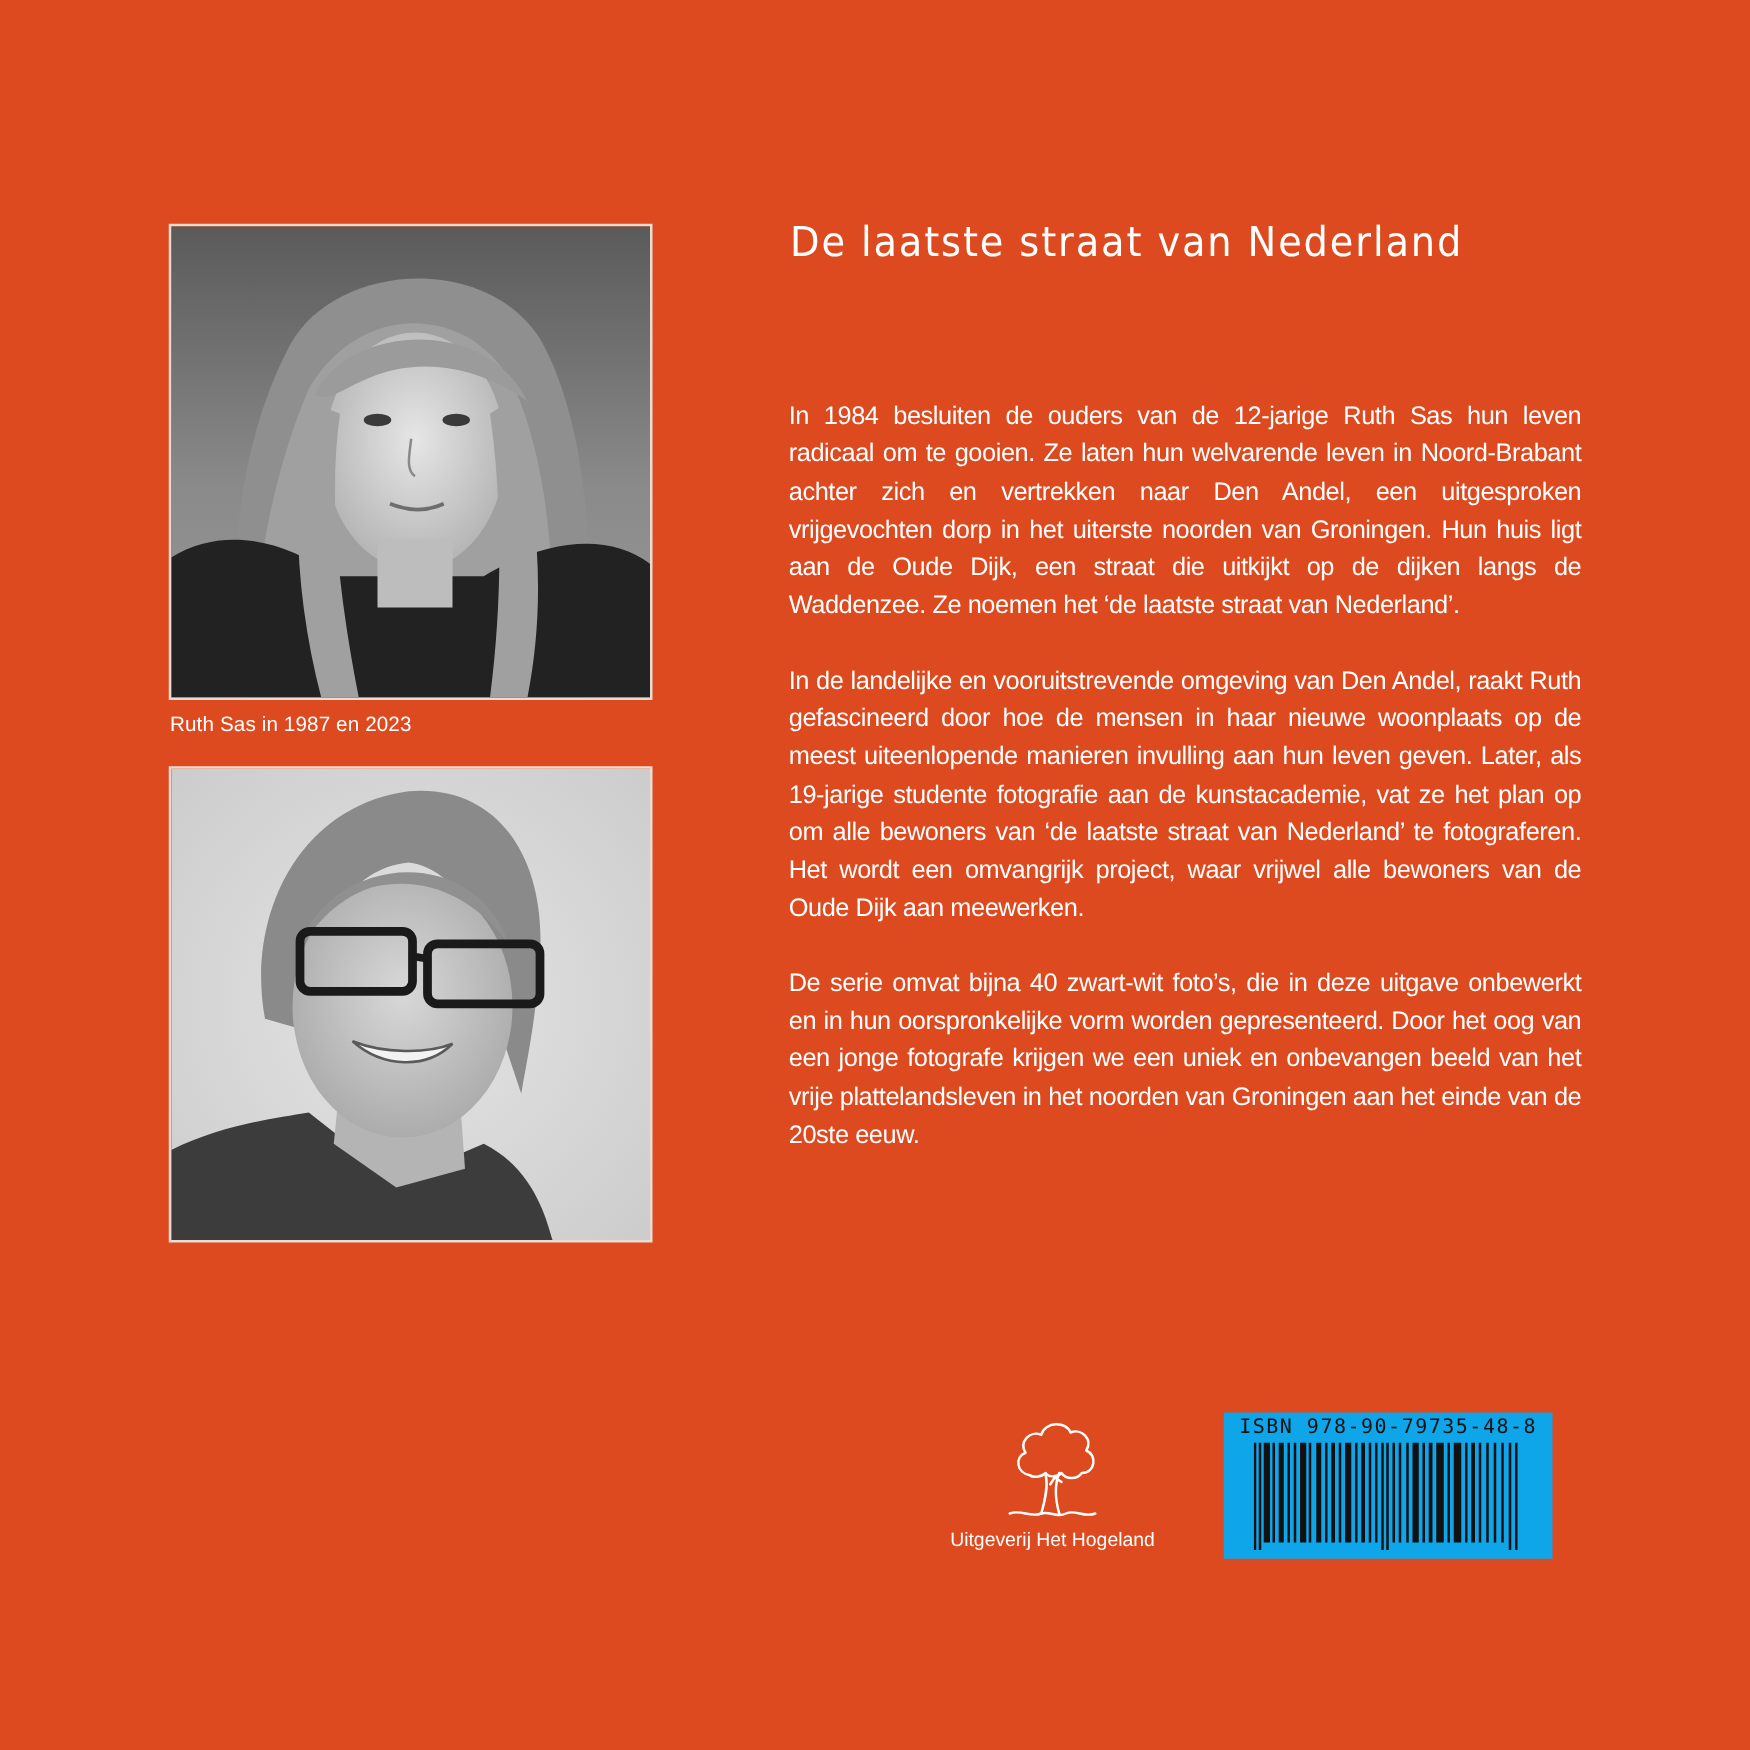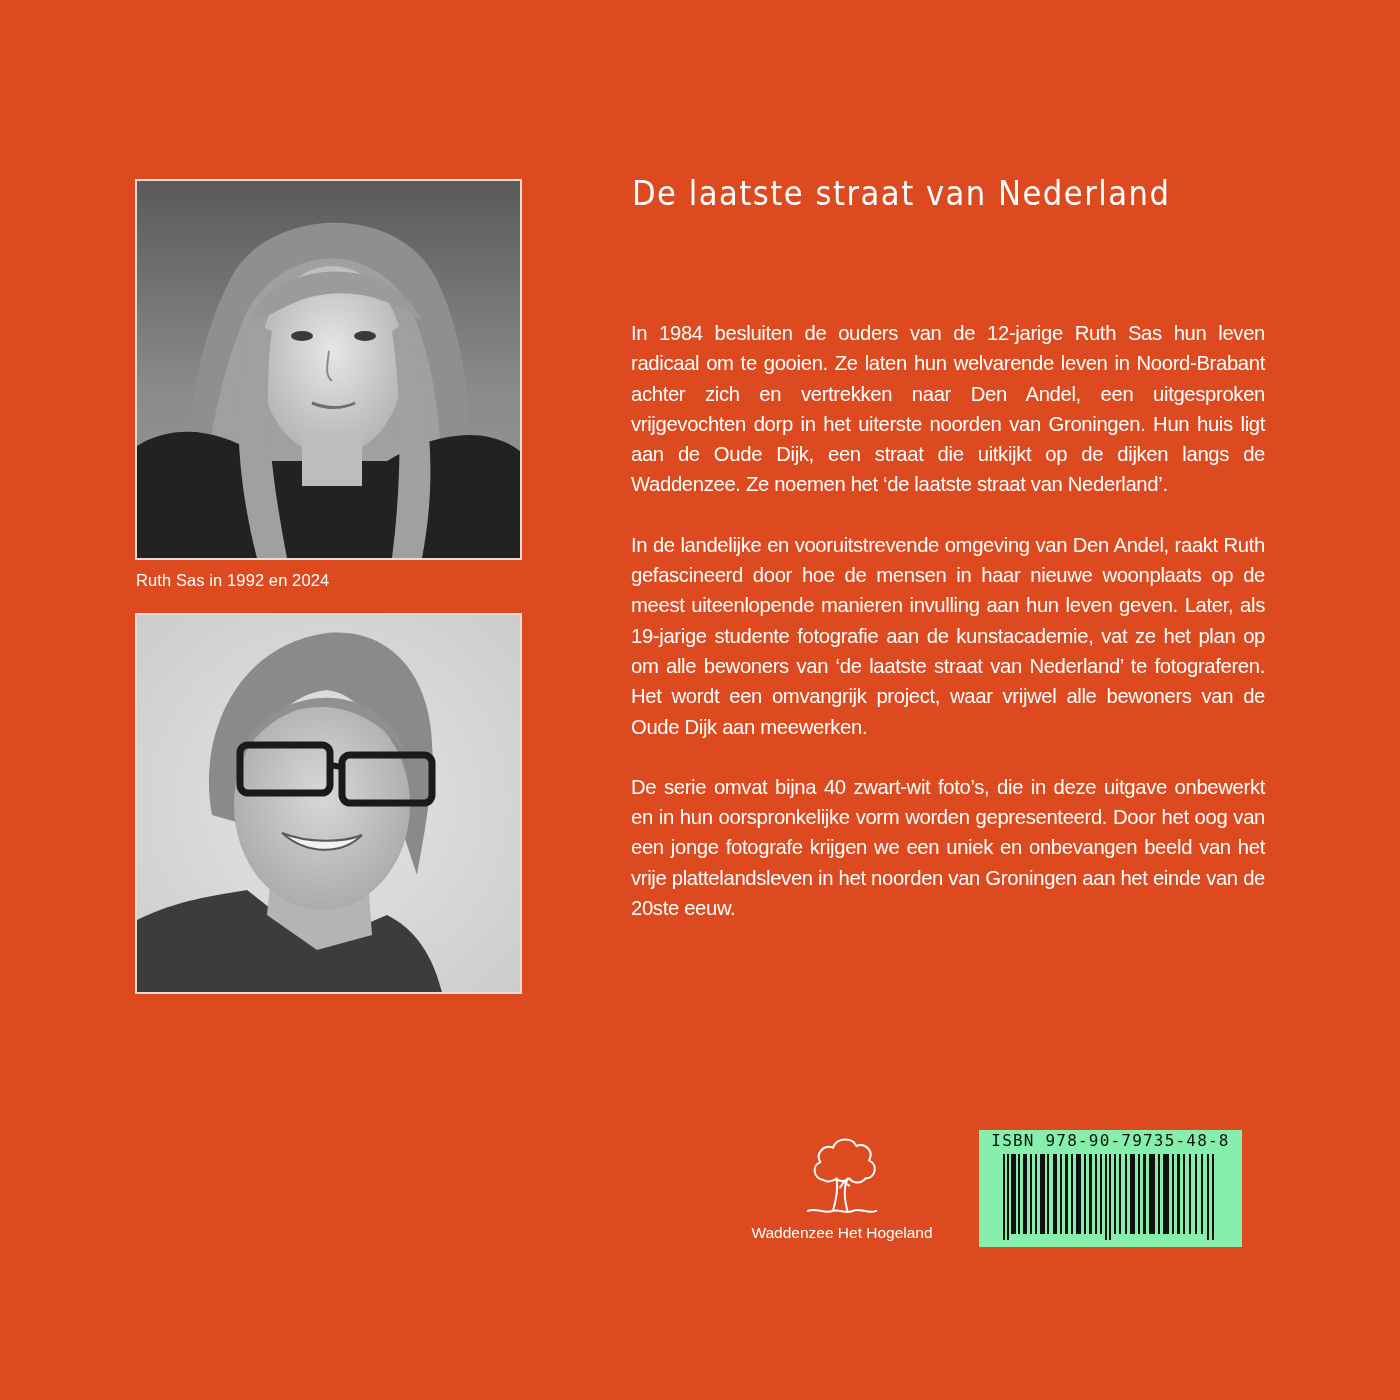--- a/index.html
+++ b/index.html
@@ -66,21 +66,21 @@
     .publisher-name {
       display: block;
       font-size: 15.5px;
       margin-top: 6px;
       color: #ffffff;
     }
     .barcode {
       position: absolute;
       left: 979px; top: 1130px;
       width: 263px; height: 117px;
-      background: #86efac;
+      background: #0ea5e9;
     }
     .isbn-text {
       position: absolute;
       left: 0; right: 0; top: 1px;
       text-align: center;
       font-family: "DejaVu Sans Mono", monospace;
       font-size: 16px;
       letter-spacing: 1.2px;
       color: #111111;
     }
@@ -123,21 +123,21 @@
     <path d="M270 140 C295 220 300 300 285 377 L255 377 C265 300 265 220 255 150 Z" fill="#a0a0a0"></path>
 
     <ellipse cx="165" cy="155" rx="11" ry="5" fill="#3a3a3a"></ellipse>
     <ellipse cx="228" cy="155" rx="11" ry="5" fill="#3a3a3a"></ellipse>
 
     <path d="M192 170 C190 185 188 195 195 200" stroke="#8a8a8a" stroke-width="2" fill="none"></path>
     <path d="M175 222 C190 228 205 228 218 222" stroke="#6e6e6e" stroke-width="3" fill="none"></path>
   </svg>
 </div>
 
-<div class="caption">Ruth Sas in 1992 en 2024</div>
+<div class="caption">Ruth Sas in 1987 en 2023</div>
 
 <div class="photo" id="photo-2023">
   <svg viewBox="0 0 383 377" preserveAspectRatio="none">
     <defs>
       <radialGradient id="bg2" cx="0.5" cy="0.5" r="0.8">
         <stop offset="0" stop-color="#e4e4e4"></stop>
         <stop offset="1" stop-color="#c9c9c9"></stop>
       </radialGradient>
       <radialGradient id="face2" cx="0.5" cy="0.45" r="0.6">
         <stop offset="0" stop-color="#d8d8d8"></stop>
@@ -175,21 +175,21 @@
 <div class="publisher">
   <svg width="90" height="90" viewBox="0 0 100 100">
     <g fill="none" stroke="#ffffff" stroke-width="2.2" stroke-linecap="round" stroke-linejoin="round">
       <path d="M30 58 C18 56 16 42 26 38 C20 28 30 18 40 22 C44 10 62 10 66 20 C76 16 86 26 80 36 C90 40 88 56 76 56 C72 62 62 62 58 56 C54 60 46 60 44 56 C40 60 32 60 30 58 Z"></path>
       <path d="M44 58 C46 68 44 78 40 92"></path>
       <path d="M56 56 C52 66 52 78 56 92"></path>
       <path d="M48 66 L52 60 L58 64"></path>
       <path d="M12 92 C22 88 30 96 40 92 C48 90 54 96 62 92 C70 88 78 96 88 92"></path>
     </g>
   </svg>
-  <span class="publisher-name">Waddenzee Het Hogeland</span>
+  <span class="publisher-name">Uitgeverij Het Hogeland</span>
 </div>
 
 <div class="barcode">
   <div class="isbn-text">ISBN 978-90-79735-48-8</div>
   <svg class="bars" viewBox="0 0 214 86" preserveAspectRatio="none">
     <g fill="#111111">
       <rect x="0" y="0" width="2" height="86"></rect>
       <rect x="4" y="0" width="2" height="86"></rect>
       <rect x="8" y="0" width="5" height="80"></rect>
       <rect x="15" y="0" width="2" height="80"></rect>

